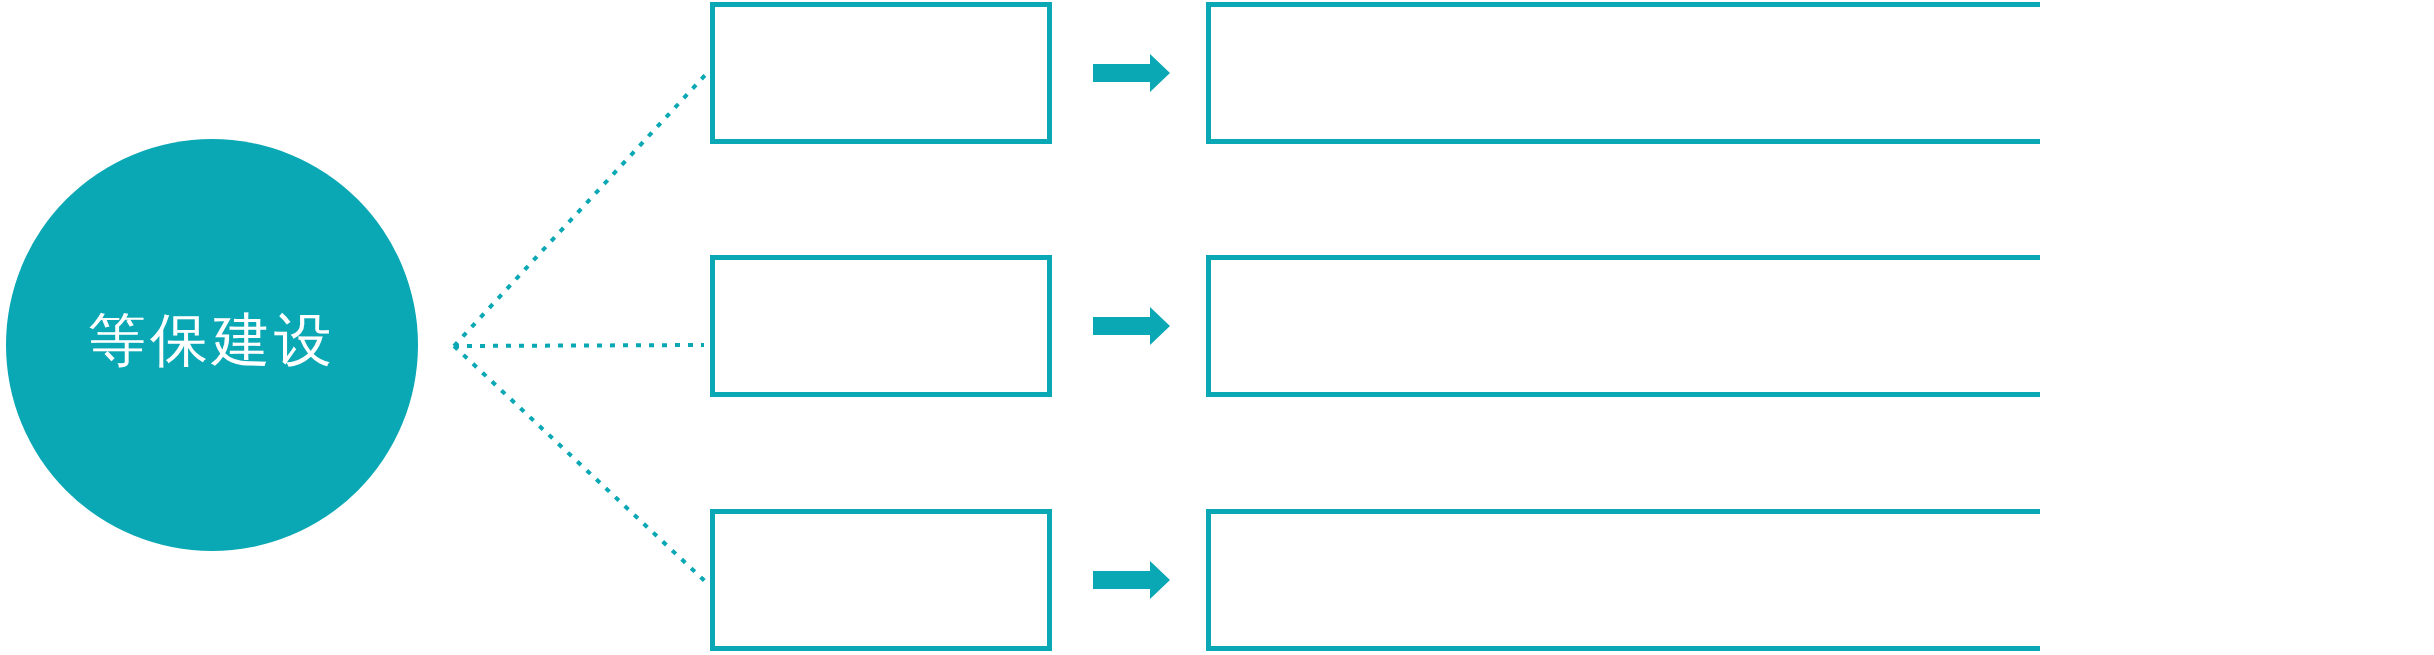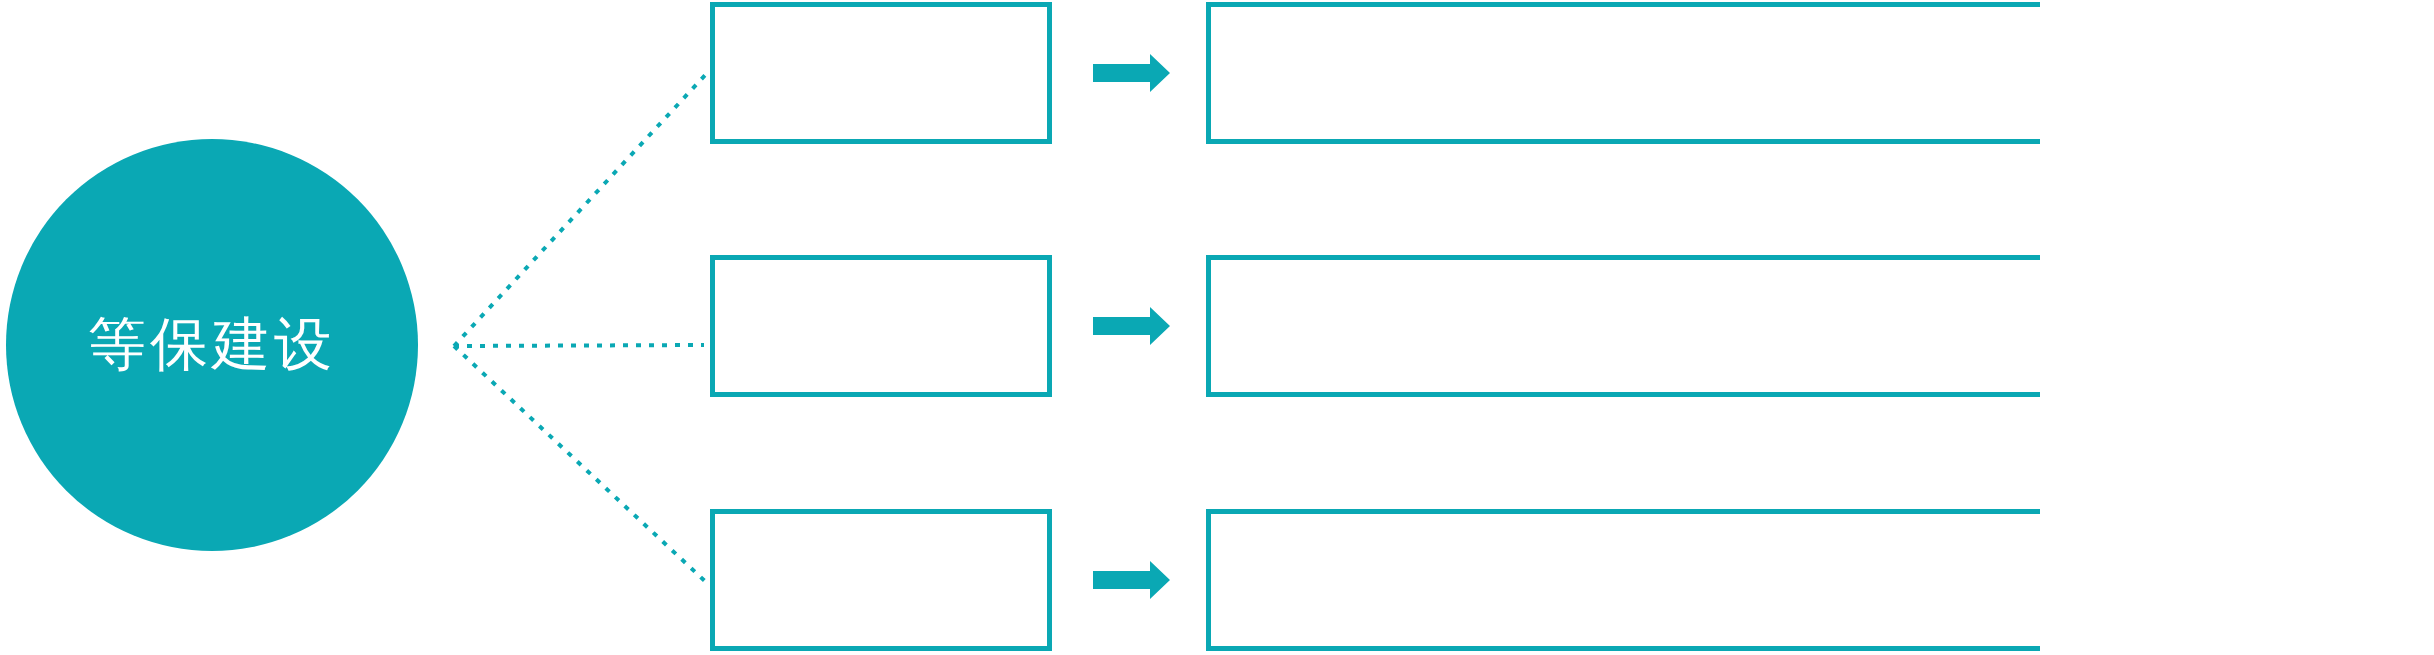--- a/index.html
+++ b/index.html
@@ -4,21 +4,21 @@
 <title>Diagram</title>
 <style>
   :root { --accent: #0AA8B4; --bg: #FFFFFF; --text-on-accent: #FFFFFF; }
   * { margin: 0; padding: 0; box-sizing: border-box; }
   html, body { background: var(--bg); }
   .canvas {
     position: relative;
     width: 2040px;
     height: 655px;
     background: var(--bg);
-    font-family: Liberation Serif, serif;
+    font-family: Liberation Mono, monospace;
     overflow: hidden;
   }
   .topic-circle {
     position: absolute;
     left: 6px;
     top: 139px;
     width: 412px;
     height: 412px;
     border-radius: 50%;
     background: var(--accent);

